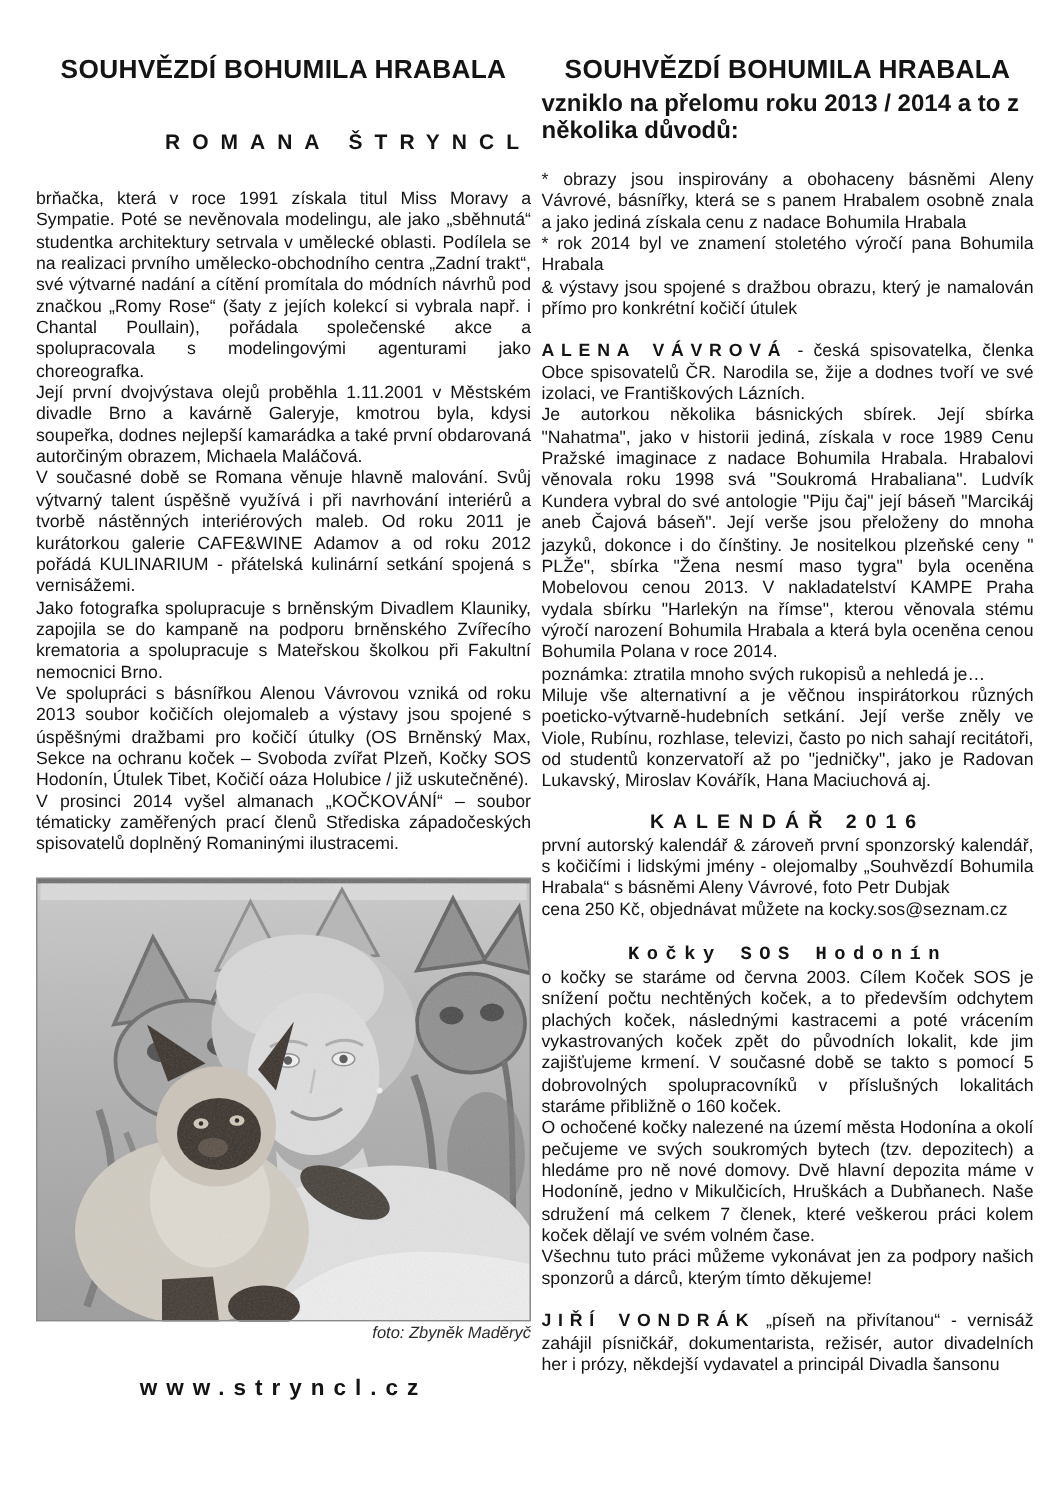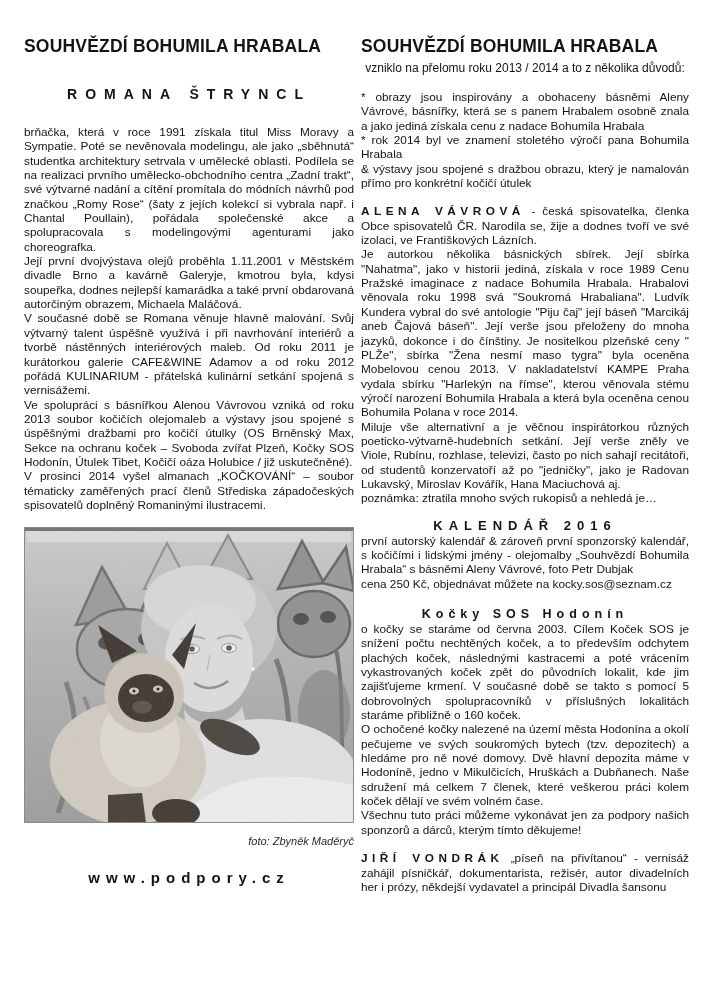--- a/index.html
+++ b/index.html
@@ -9,64 +9,65 @@
     font-family:"Liberation Sans", sans-serif;
     color:#141414;
     -webkit-font-smoothing:antialiased;
   }
   .page{position:relative;width:707px;height:1000px;background:#ffffff;overflow:hidden;}
   .col{position:absolute;top:0;}
   .col-left{left:24px;width:330px;}
   .col-right{left:361px;width:328px;}
 
   .doc-title{
-    font-size:17.5px;font-weight:bold;
+    font-size:17.5px;font-weight:bold;text-align:center;
     letter-spacing:0.2px;margin:36px 0 0 0;white-space:nowrap;
   }
   .name-heading{
-    font-size:14px;font-weight:bold;text-align:center;
+    font-size:14px;font-weight:bold;text-align:right;
     letter-spacing:8px;margin:29px 0 0 0;white-space:nowrap;
   }
   .subtitle{
-    font-size:12px;text-align:center;margin:4px 0 0 0;
+    font-size:16px;text-align:left;margin:4px 0 0 0;font-weight:bold;
   }
   .body-text{font-size:11.8px;line-height:14.35px;text-align:justify;}
   .body-text p{margin:0;}
   .mt-body{margin-top:23px;}
   .mt-block{margin-top:14px !important;}
   .bold{font-weight:normal;}
   .spaced-name{font-weight:bold;letter-spacing:4.5px;}
   .section-heading{
     font-size:13px;font-weight:bold;text-align:center;
     letter-spacing:6px;margin:12px 0 1px 0;white-space:nowrap;
   }
   .photo-figure{margin:15px 0 0 0;width:330px;height:296px;}
   .photo-figure svg{display:block;}
   .photo-caption{
     font-size:11px;font-style:italic;text-align:right;
-    color:#2b2b2b;margin-top:12px;
+    color:#2b2b2b;margin-top:2px;
   }
   .website{
     font-size:15px;font-weight:bold;text-align:center;
     letter-spacing:6px;margin-top:22px;white-space:nowrap;
   }
 </style>
 </head>
 <body>
 
 <div class="page">
 
   <div class="col col-left">
     <h1 class="doc-title">SOUHVĚZDÍ BOHUMILA HRABALA</h1>
     <h2 class="name-heading">ROMANA ŠTRYNCL</h2>
 
     <div class="body-text mt-body">
       <p>brňačka, která v roce 1991 získala titul Miss Moravy a Sympatie. Poté se nevěnovala modelingu, ale jako „sběhnutá“ studentka architektury setrvala v umělecké oblasti. Podílela se na realizaci prvního umělecko-obchodního centra „Zadní trakt“, své výtvarné nadání a cítění promítala do módních návrhů pod značkou „Romy Rose“ (šaty z jejích kolekcí si vybrala např. i Chantal Poullain), pořádala společenské akce a spolupracovala s modelingovými agenturami jako choreografka.</p>
       <p>Její první dvojvýstava olejů proběhla 1.11.2001 v Městském divadle Brno a kavárně Galeryje, kmotrou byla, kdysi soupeřka, dodnes nejlepší kamarádka a také první obdarovaná autorčiným obrazem, Michaela Maláčová.</p>
       <p>V současné době se Romana věnuje hlavně malování. Svůj výtvarný talent úspěšně využívá i při navrhování interiérů a tvorbě nástěnných interiérových maleb. Od roku 2011 je kurátorkou galerie CAFE&amp;WINE Adamov a od roku 2012 pořádá KULINARIUM - přátelská kulinární setkání spojená s vernisážemi.</p>
+      <p>Jako fotografka spolupracuje s brněnským Divadlem Klauniky, zapojila se do kampaně na podporu brněnského Zvířecího krematoria a spolupracuje s Mateřskou školkou při Fakultní nemocnici Brno.</p>
       <p>Ve spolupráci s básnířkou Alenou Vávrovou vzniká od roku 2013 soubor kočičích olejomaleb a výstavy jsou spojené s úspěšnými dražbami pro kočičí útulky (OS Brněnský Max, Sekce na ochranu koček – Svoboda zvířat Plzeň, Kočky SOS Hodonín, Útulek Tibet, Kočičí oáza Holubice / již uskutečněné).</p>
       <p>V prosinci 2014 vyšel almanach „KOČKOVÁNÍ“ – soubor tématicky zaměřených prací členů Střediska západočeských spisovatelů doplněný Romaninými ilustracemi.</p>
     </div>
 
     <figure class="photo-figure">
       <svg width="330" height="296" viewBox="0 0 330 296" xmlns="http://www.w3.org/2000/svg">
         <defs>
           <linearGradient id="bgGrad" x1="0" y1="0" x2="0" y2="1">
             <stop offset="0" stop-color="#cccccc"></stop>
             <stop offset="0.45" stop-color="#b2b2b2"></stop>
@@ -143,50 +144,50 @@
           <ellipse cx="152" cy="286" rx="24" ry="14" fill="#3c342e"></ellipse>
           <ellipse cx="206" cy="210" rx="32" ry="14" fill="#46403a" transform="rotate(24 206 210)"></ellipse>
         </g>
 
         <rect width="330" height="296" filter="url(#grain)" opacity="0.55"></rect>
         <rect x="0.5" y="0.5" width="329" height="295" fill="none" stroke="#8a8a8a" stroke-width="1"></rect>
       </svg>
     </figure>
     <div class="photo-caption">foto: Zbyněk Maděryč</div>
 
-    <div class="website">www.podpory.cz</div>
+    <div class="website">www.stryncl.cz</div>
   </div>
 
   <div class="col col-right">
     <h1 class="doc-title">SOUHVĚZDÍ BOHUMILA HRABALA</h1>
     <p class="subtitle">vzniklo na přelomu roku 2013 / 2014 a to z několika důvodů:</p>
 
     <div class="body-text" style="margin-top:15px;">
       <p>* obrazy jsou inspirovány a obohaceny básněmi Aleny Vávrové, básnířky, která se s panem Hrabalem osobně znala a jako jediná získala cenu z nadace Bohumila Hrabala</p>
       <p>* rok 2014 byl ve znamení stoletého výročí pana Bohumila Hrabala</p>
       <p>&amp; výstavy jsou spojené s dražbou obrazu, který je namalován přímo pro konkrétní kočičí útulek</p>
     </div>
 
     <div class="body-text">
       <p class="mt-block"><span class="spaced-name">ALENA VÁVROVÁ</span><span> - česká spisovatelka, členka Obce spisovatelů ČR. Narodila se, žije a dodnes tvoří ve své izolaci, ve Františkových Lázních.</span></p>
       <p>Je autorkou několika básnických sbírek. Její sbírka "Nahatma", jako v historii jediná, získala v roce 1989 Cenu Pražské imaginace z nadace Bohumila Hrabala. Hrabalovi věnovala roku 1998 svá "Soukromá Hrabaliana". Ludvík Kundera vybral do své antologie "Piju čaj" její báseň "Marcikáj aneb Čajová báseň". Její verše jsou přeloženy do mnoha jazyků, dokonce i do čínštiny. Je nositelkou plzeňské ceny " PLŽe", sbírka "Žena nesmí maso tygra" byla oceněna Mobelovou cenou 2013. V nakladatelství KAMPE Praha vydala sbírku "Harlekýn na římse", kterou věnovala stému výročí narození Bohumila Hrabala a která byla oceněna cenou Bohumila Polana v roce 2014.</p>
+      <p>poznámka: ztratila mnoho svých rukopisů a nehledá je…</p>
       <p>Miluje vše alternativní a je věčnou inspirátorkou různých poeticko-výtvarně-hudebních setkání. Její verše zněly ve Viole, Rubínu, rozhlase, televizi, často po nich sahají recitátoři, od studentů konzervatoří až po "jedničky", jako je Radovan Lukavský, Miroslav Kovářík, Hana Maciuchová aj.</p>
-      <p>poznámka: ztratila mnoho svých rukopisů a nehledá je…</p>
     </div>
 
     <div>
       <h3 class="section-heading">KALENDÁŘ 2016</h3>
       <div class="body-text">
         <p>první autorský kalendář &amp; zároveň první sponzorský kalendář, s kočičími i lidskými jmény - olejomalby „Souhvězdí Bohumila Hrabala“  s básněmi Aleny Vávrové, foto Petr Dubjak</p>
         <p class="bold">cena 250 Kč, objednávat můžete na kocky.sos@seznam.cz</p>
       </div>
     </div>
 
     <div>
-      <h3 class="section-heading" style="margin-top:16px;letter-spacing:5px;font-size:12.5px;">Kočky SOS Hodonín</h3>
+      <h3 class="section-heading" style="margin-top:16px;letter-spacing:5px;font-size:12.5px;font-family:Liberation Mono, monospace;">Kočky SOS Hodonín</h3>
       <div class="body-text">
         <p>o kočky se staráme od června 2003. Cílem Koček SOS je snížení počtu nechtěných koček, a to především odchytem plachých koček, následnými kastracemi a poté vrácením vykastrovaných koček zpět do původních lokalit, kde jim zajišťujeme krmení. V současné době se takto s pomocí 5 dobrovolných spolupracovníků v příslušných lokalitách staráme přibližně o 160 koček.</p>
         <p>O ochočené kočky nalezené na území města Hodonína a okolí pečujeme ve svých soukromých bytech (tzv. depozitech) a hledáme pro ně nové domovy. Dvě hlavní depozita máme v Hodoníně, jedno v Mikulčicích, Hruškách a Dubňanech. Naše sdružení má celkem 7 členek, které veškerou práci kolem koček dělají ve svém volném čase.</p>
         <p>Všechnu tuto práci můžeme vykonávat jen za podpory našich sponzorů a dárců, kterým tímto děkujeme!</p>
       </div>
     </div>
 
     <div class="body-text">
       <p class="mt-block"><span class="spaced-name">JIŘÍ VONDRÁK</span><span class="bold"> „píseň na přivítanou“</span><span> - vernisáž zahájil písničkář, dokumentarista, režisér, autor divadelních her i prózy, někdejší vydavatel a principál Divadla šansonu</span></p>
     </div>

